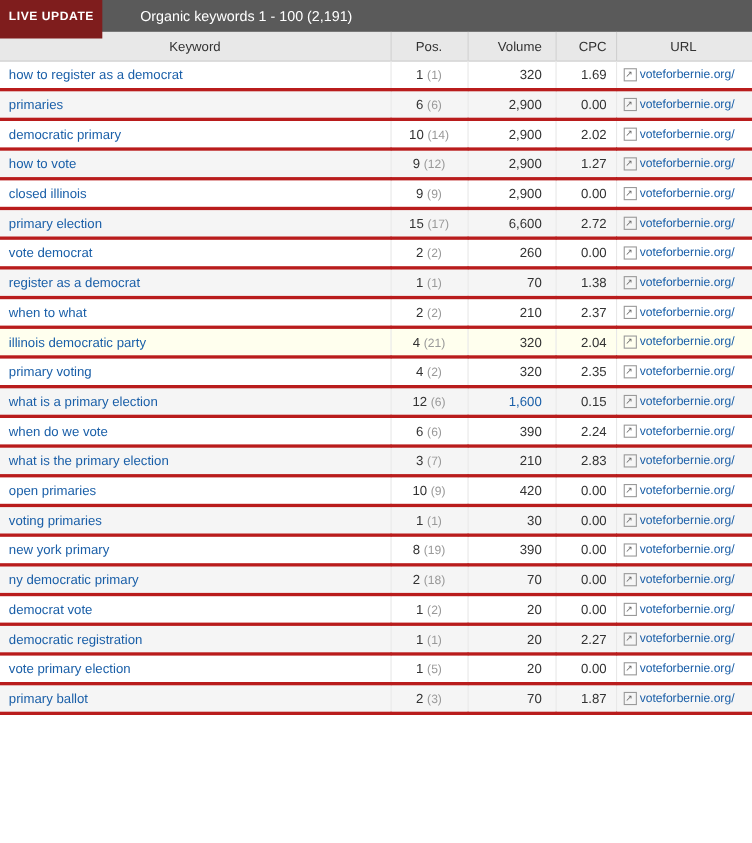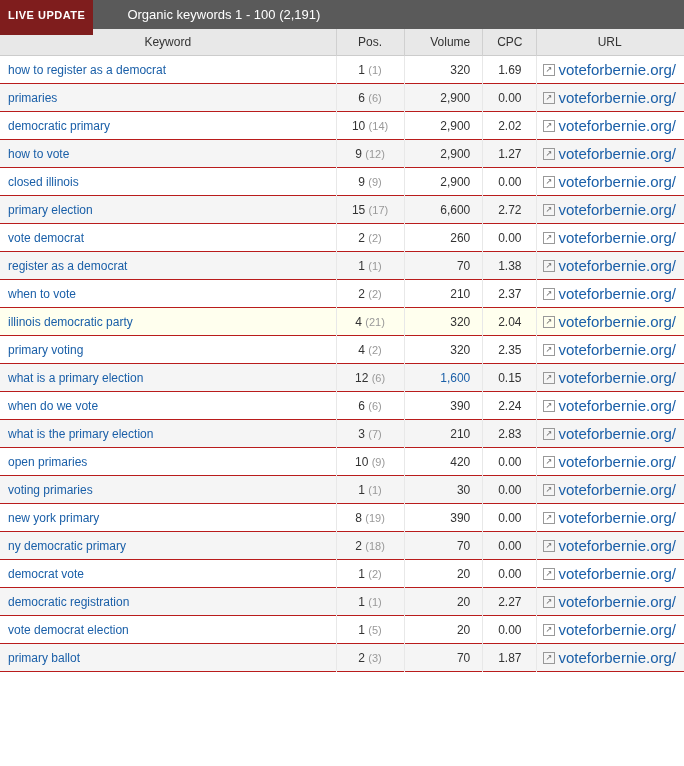--- a/index.html
+++ b/index.html
@@ -44,21 +44,21 @@
       padding: 6px 8px;
       font-weight: normal;
       font-size: 12px;
       color: #333;
       border-right: 1px solid #d0d0d0;
     }
     thead th:last-child {
       border-right: none;
     }
     tbody tr {
-      border-bottom: 1px solid #b91c1c;
+      border-bottom: 3px solid #b91c1c;
     }
     tbody tr:nth-child(odd) {
       background: #fff;
     }
     tbody tr:nth-child(even) {
       background: #f5f5f5;
     }
     tbody tr.highlight {
       background: #ffffee;
     }
@@ -77,35 +77,35 @@
       width: 70px;
       text-align: center;
     }
     .col-volume {
       width: 80px;
       text-align: right;
       padding-right: 12px;
     }
     .col-cpc {
       width: 55px;
-      text-align: center;
+      text-align: right;
       padding-right: 8px;
     }
     .col-url {
       text-align: center;
       padding-left: 6px;
     }
     a.keyword-link {
       color: #1a5fa8;
       text-decoration: none;
     }
     .url-link {
       color: #1a5fa8;
       text-decoration: none;
-      font-size: 15px;
+      font-size: 11px;
       display: flex;
       align-items: center;
       gap: 3px;
     }
     .url-icon {
       display: inline-block;
       width: 12px;
       height: 12px;
       border: 1px solid #999;
       position: relative;
@@ -212,21 +212,21 @@
       <tr>
         <td class="col-keyword"><a class="keyword-link" href="#">register as a democrat</a></td>
         <td class="col-pos"><span class="pos-main">1</span> <span class="pos-prev">(1)</span></td>
         <td class="col-volume">70</td>
         <td class="col-cpc">1.38</td>
         <td class="col-url">
           <a class="url-link" href="#"><span class="url-icon"></span>voteforbernie.org/</a>
         </td>
       </tr>
       <tr>
-        <td class="col-keyword"><a class="keyword-link" href="#">when to vote</a></td>
+        <td class="col-keyword"><a class="keyword-link" href="#">when to what</a></td>
         <td class="col-pos"><span class="pos-main">2</span> <span class="pos-prev">(2)</span></td>
         <td class="col-volume">210</td>
         <td class="col-cpc">2.37</td>
         <td class="col-url">
           <a class="url-link" href="#"><span class="url-icon"></span>voteforbernie.org/</a>
         </td>
       </tr>
       <tr class="highlight">
         <td class="col-keyword"><a class="keyword-link" href="#">illinois democratic party</a></td>
         <td class="col-pos"><span class="pos-main">4</span> <span class="pos-prev">(21)</span></td>
@@ -320,21 +320,21 @@
       <tr>
         <td class="col-keyword"><a class="keyword-link" href="#">democratic registration</a></td>
         <td class="col-pos"><span class="pos-main">1</span> <span class="pos-prev">(1)</span></td>
         <td class="col-volume">20</td>
         <td class="col-cpc">2.27</td>
         <td class="col-url">
           <a class="url-link" href="#"><span class="url-icon"></span>voteforbernie.org/</a>
         </td>
       </tr>
       <tr>
-        <td class="col-keyword"><a class="keyword-link" href="#">vote democrat election</a></td>
+        <td class="col-keyword"><a class="keyword-link" href="#">vote primary election</a></td>
         <td class="col-pos"><span class="pos-main">1</span> <span class="pos-prev">(5)</span></td>
         <td class="col-volume">20</td>
         <td class="col-cpc">0.00</td>
         <td class="col-url">
           <a class="url-link" href="#"><span class="url-icon"></span>voteforbernie.org/</a>
         </td>
       </tr>
       <tr>
         <td class="col-keyword"><a class="keyword-link" href="#">primary ballot</a></td>
         <td class="col-pos"><span class="pos-main">2</span> <span class="pos-prev">(3)</span></td>

